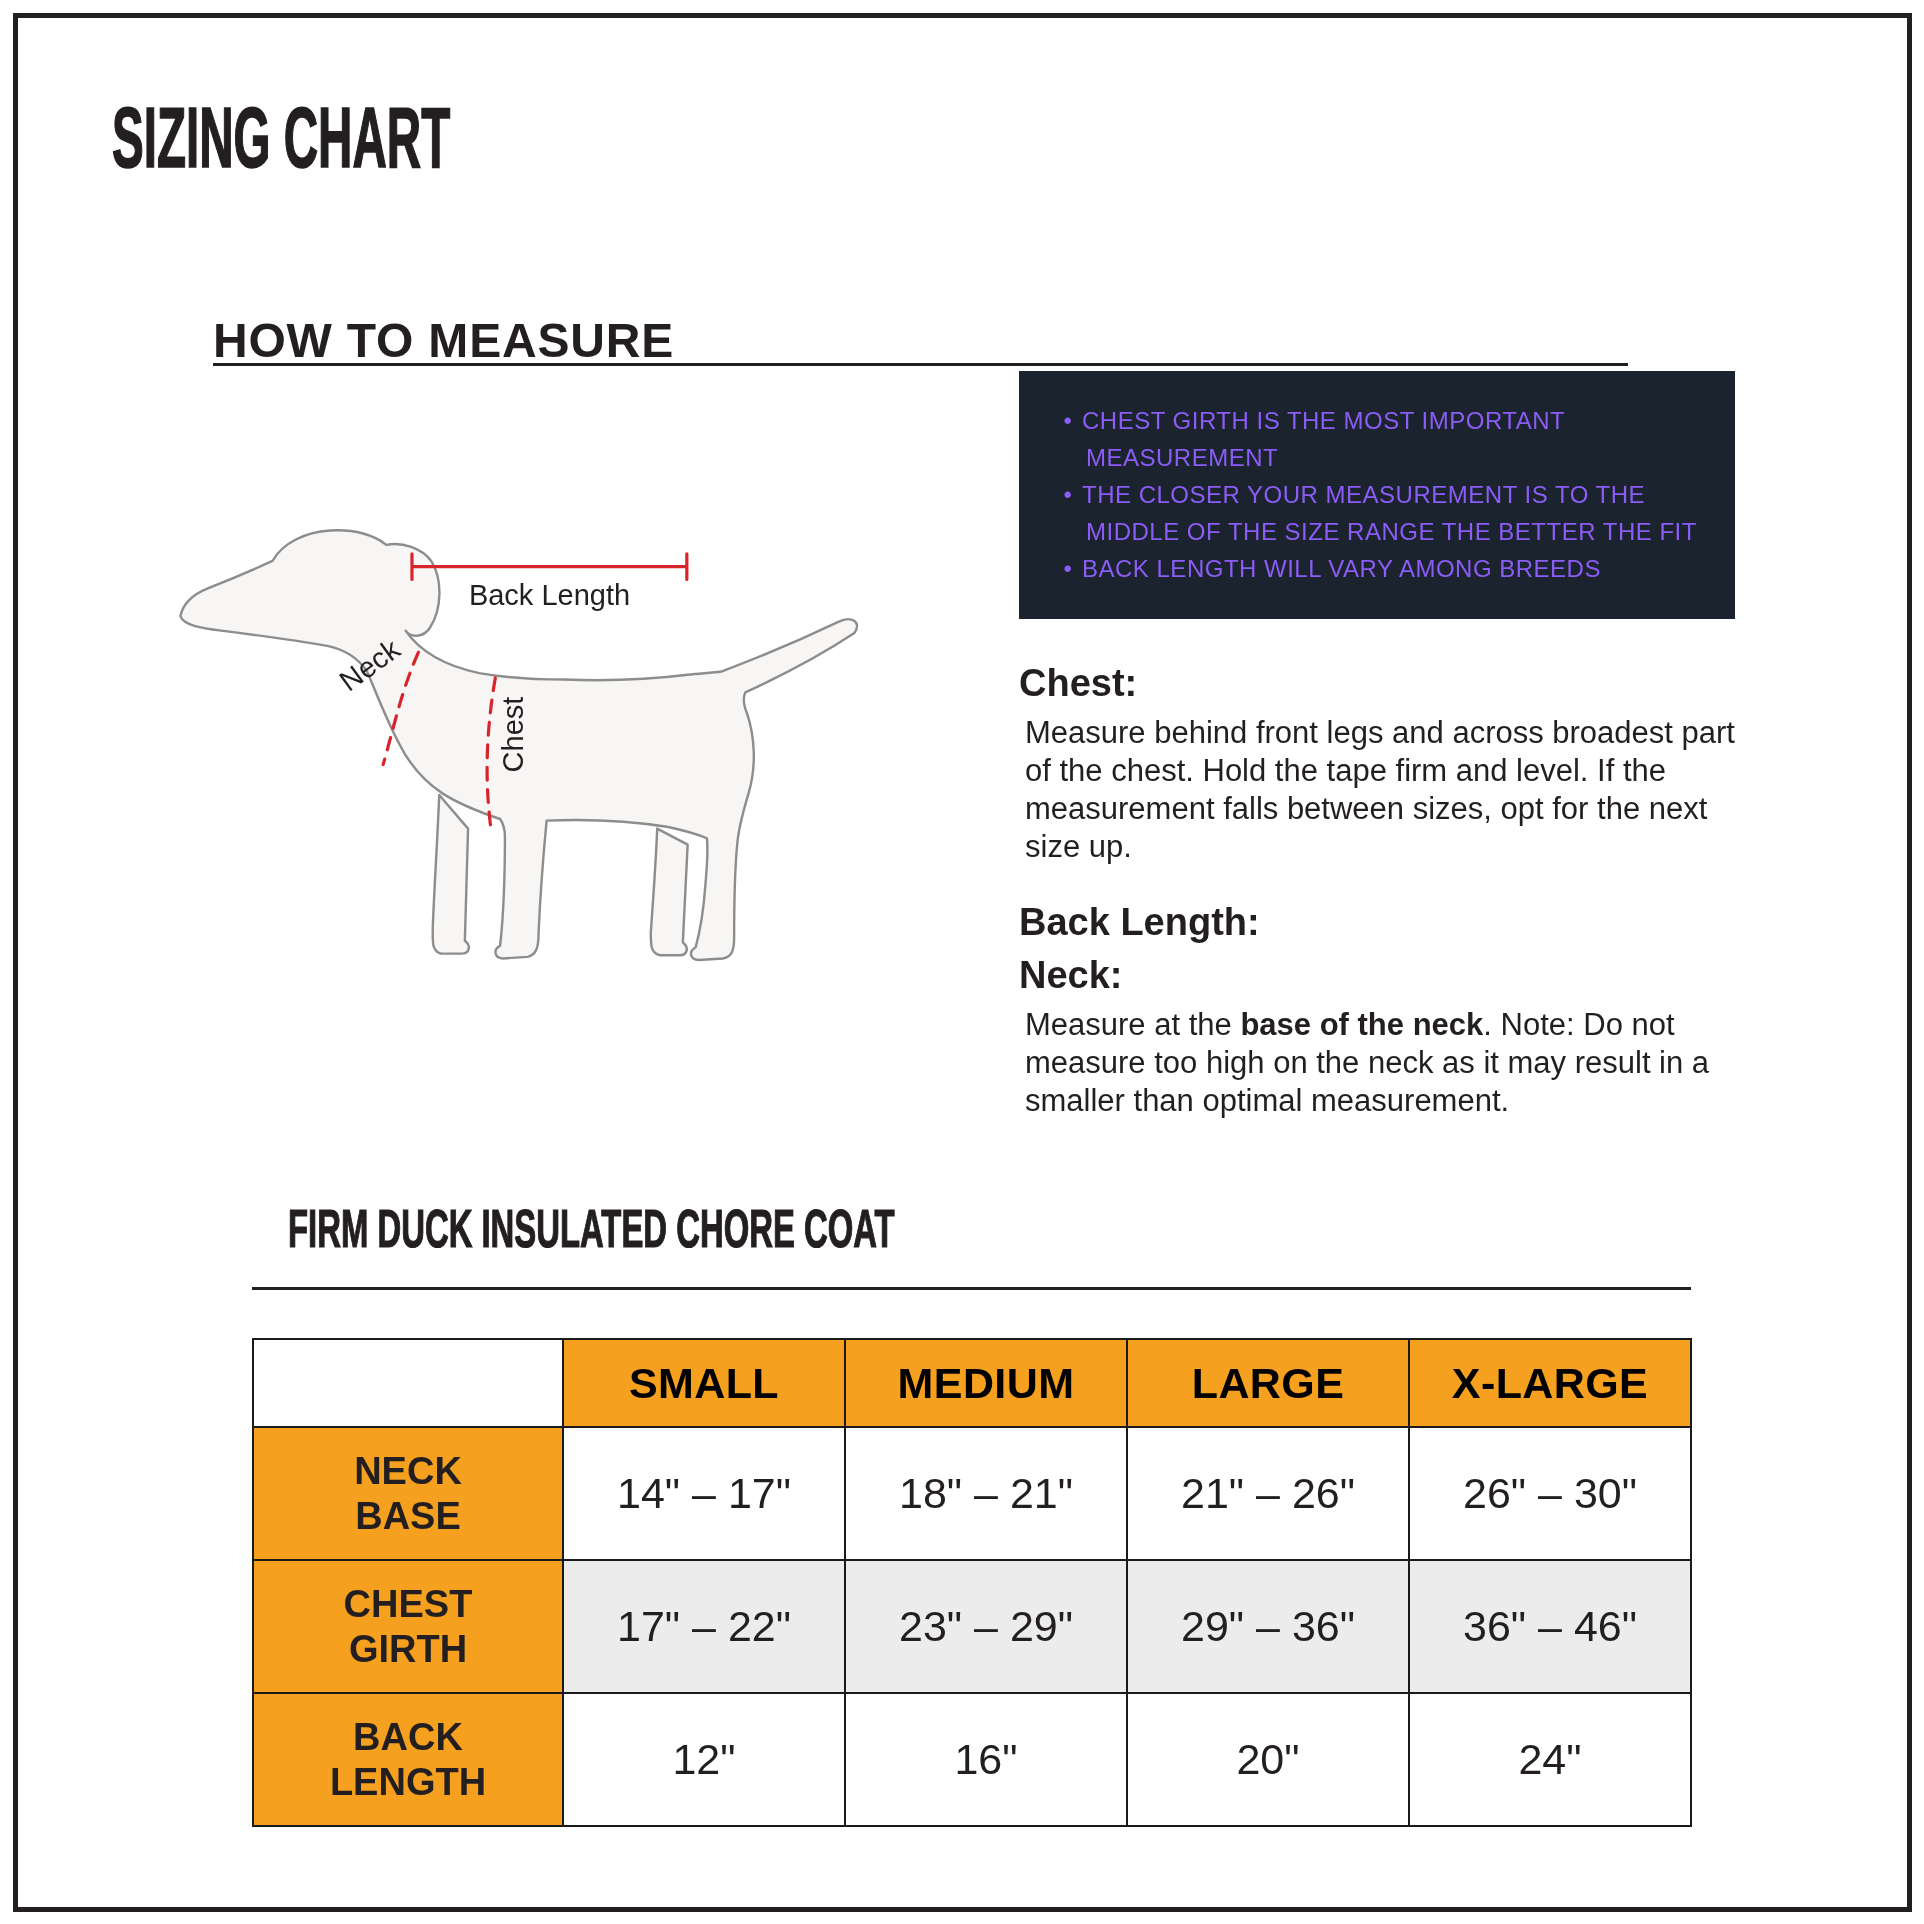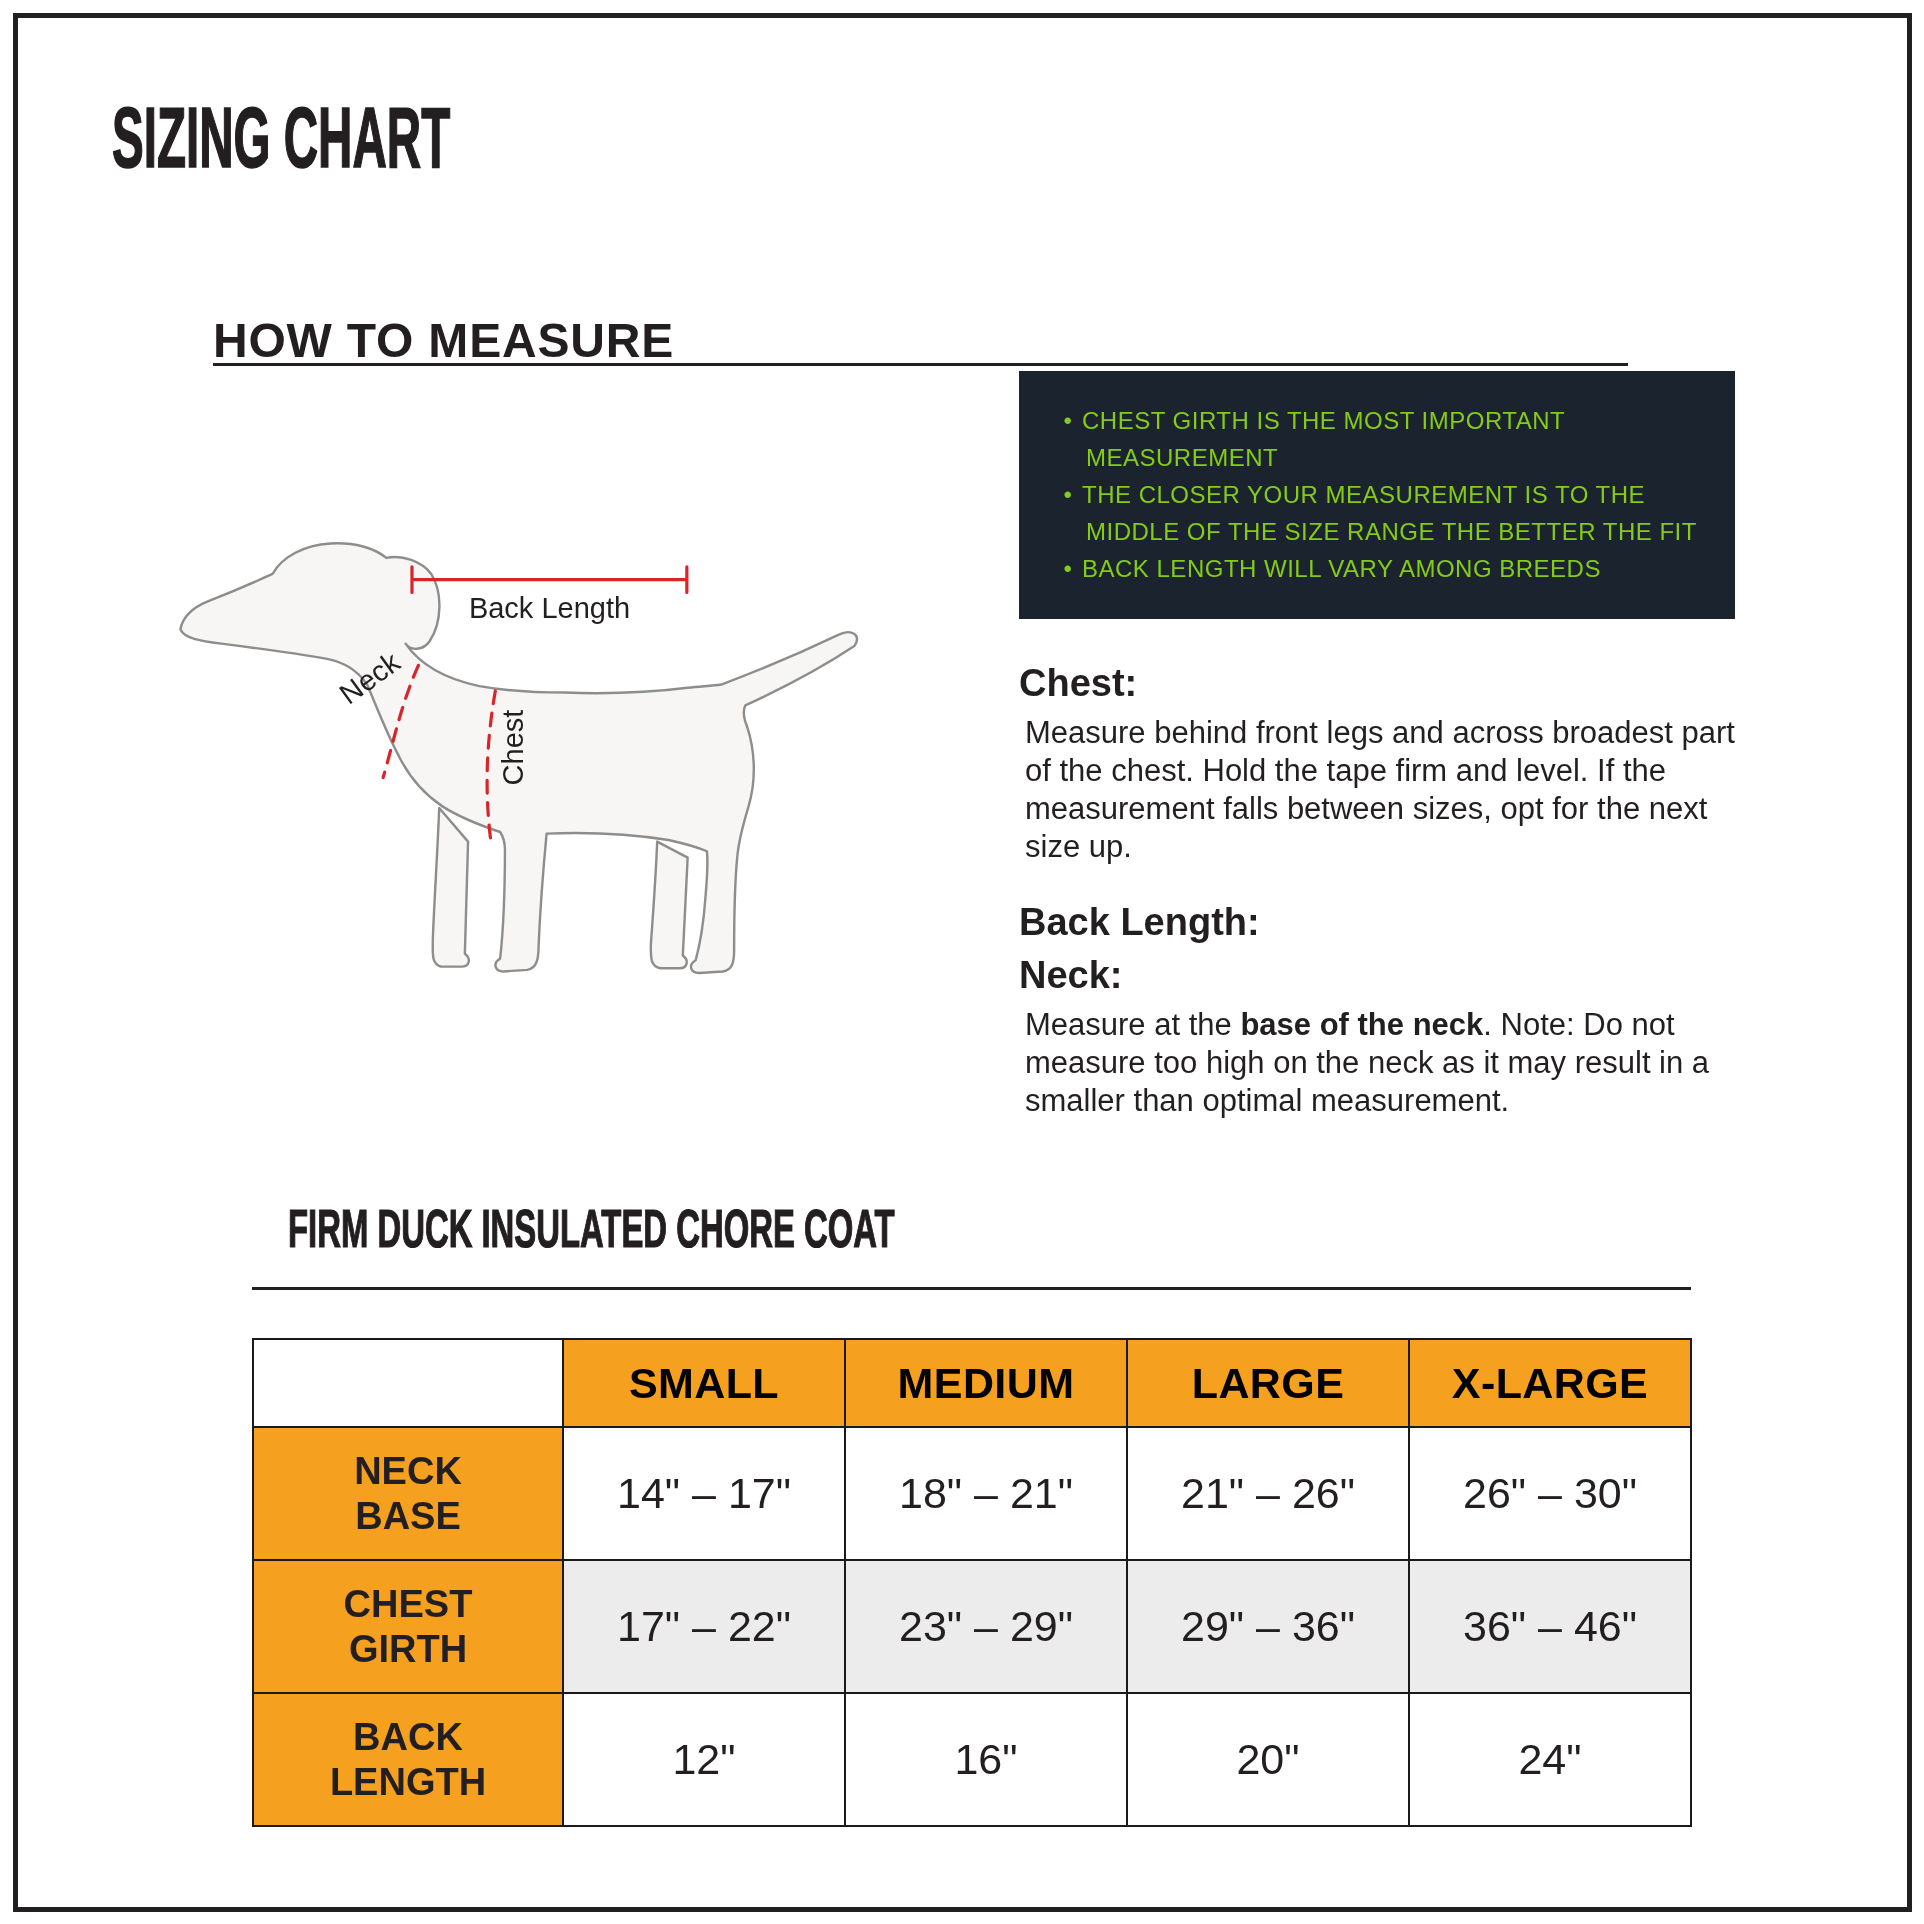--- a/index.html
+++ b/index.html
@@ -25,30 +25,30 @@
     display:inline-block; transform:scale(0.62,1.02); transform-origin:left top;
     -webkit-text-stroke:1.2px #231f20;
   }
   .htm-heading {
     position:absolute; left:213px; top:313px; font-size:48px; font-weight:700;
     letter-spacing:0.8px; white-space:nowrap;
   }
   .htm-rule { position:absolute; left:213px; top:363px; width:1415px; height:3.2px; background:#231f20; }
 
   
-  .dog-wrap { position:absolute; left:144px; top:481px; width:802px; height:577px; }
+  .dog-wrap { position:absolute; left:144px; top:468px; width:802px; height:577px; }
   .dog-wrap svg { position:absolute; left:0; top:0; width:100%; height:100%; }
   .diagram-label { position:absolute; font-size:29px; color:#231f20; white-space:nowrap; }
   .lbl-backlength { left:285px; top:111px; width:241px; text-align:center; }
   .lbl-neck { left:170px; top:181px; width:112px; text-align:center; transform:rotate(-36deg); }
   .lbl-chest { left:321px; top:250px; width:96px; text-align:center; transform:rotate(-90deg); }
 
   
   .right-col { position:absolute; left:1019px; top:371px; width:716px; }
-  .tips-panel { background:#1b242e; color:#84cc16; padding:30.5px 34px 32px 32px; margin-bottom:43px; }
+  .tips-panel { background:#1b242e; color:#8b5cf6; padding:30.5px 34px 32px 32px; margin-bottom:43px; }
   .tip { font-size:24px; line-height:37px; letter-spacing:0.5px; padding-left:35px; text-indent:-22.5px; }
   .tip .bullet { margin-right:9.6px; }
   .measure-section h3 { font-size:38px; font-weight:700; margin:0 0 9.6px 0; }
   .measure-section p { font-size:31px; line-height:38px; margin:0 0 35px 6px; }
   .measure-section p .emph { font-weight:700; }
 
   
   .product-heading { position:absolute; left:252px; top:1201px; font-size:53px; font-weight:700; line-height:1; white-space:nowrap;margin-left:36px; }
   .product-rule { position:absolute; left:252px; top:1287px; width:1439px; height:3.2px; background:#231f20; }
 

